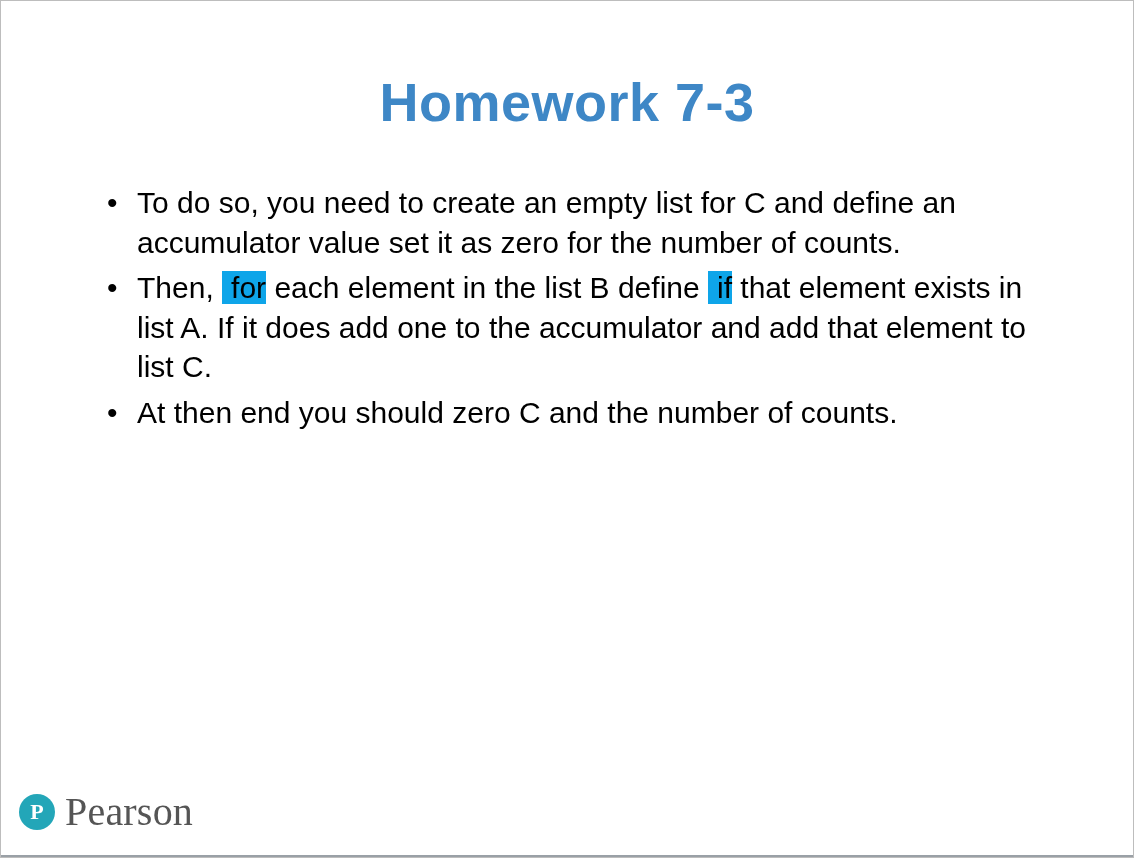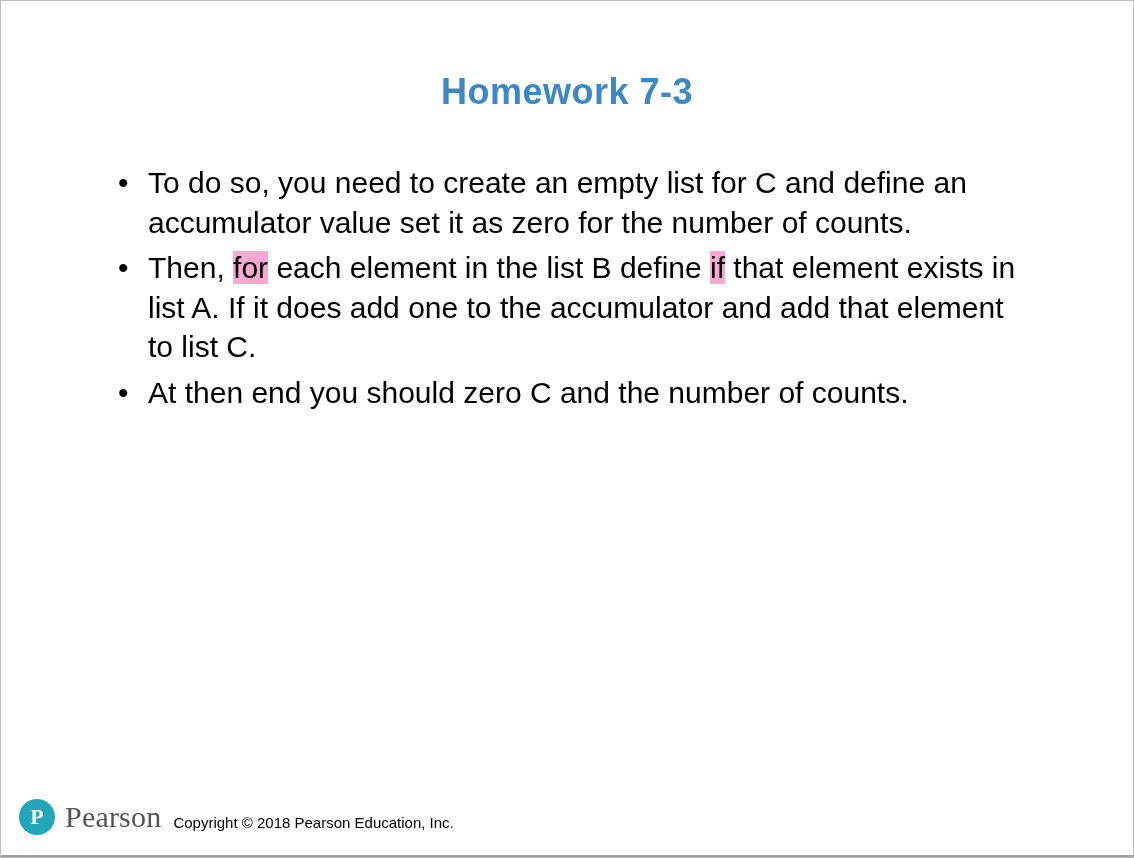--- a/index.html
+++ b/index.html
@@ -15,53 +15,54 @@
   }
   .slide {
     width: 1134px;
     height: 858px;
     box-sizing: border-box;
     position: relative;
     border: 1px solid #bdbdbd;
   }
   .title {
     text-align: center;
-    font-size: 36px;
+    font-size: 54px;
     font-weight: bold;
     color: #3e87c6;
     margin-top: 70px;
     margin-bottom: 50px;
     letter-spacing: 0.5px;
   }
   .content {
     margin: 0 90px 0 90px;
   }
   ul.bullets {
     list-style: none;
     padding: 0;
-    margin: 15px;
+    margin: 4px;
   }
   ul.bullets > li {
     position: relative;
     padding-left: 42px;
     font-size: 30px;
     line-height: 1.32;
     color: #000000;
     margin-bottom: 6px;
   }
   ul.bullets > li::before {
     content: "•";
     position: absolute;
     left: 12px;
     top: 0;
     font-size: 30px;
     color: #000000;
   }
   .hl {
-    background-color: #f9a8d4;
+    background-color: #0ea5e9;
+    padding-left: 9px;
   }
   .footer {
     position: absolute;
     left: 18px;
     bottom: 22px;
     display: flex;
     align-items: center;
     gap: 10px;
   }
   .footer .logo-circle {
@@ -74,21 +75,21 @@
     justify-content: center;
   }
   .footer .logo-circle span {
     color: #ffffff;
     font-family: Georgia, 'Times New Roman', serif;
     font-weight: bold;
     font-size: 22px;
   }
   .footer .brand {
     font-family: Georgia, 'Times New Roman', serif;
-    font-size: 30px;
+    font-size: 40px;
     color: #555555;
     letter-spacing: 0.2px;
   }
   .footer .copyright {
     font-family: Arial, Helvetica, sans-serif;
     font-size: 15px;
     color: #000000;
     margin-left: 2px;
     align-self: flex-end;
     padding-bottom: 4px;
@@ -115,17 +116,16 @@
       <li><span>Then, </span><span class="hl">for</span><span> each element in the list B define </span><span class="hl">if</span><span> that element exists in list A. If it does add one to the accumulator and add that element to list C.</span></li>
       <li><span>At then end you should zero C and the number of counts.</span></li>
     </ul>
   </div>
 
   <div class="footer">
     <div class="logo-circle">
       <span>P</span>
     </div>
     <div class="brand">Pearson</div>
-    <div class="copyright">Copyright © 2018 Pearson Education, Inc.</div>
   </div>
 
   <div class="bottom-line"></div>
 </div>
 
 </body></html>

